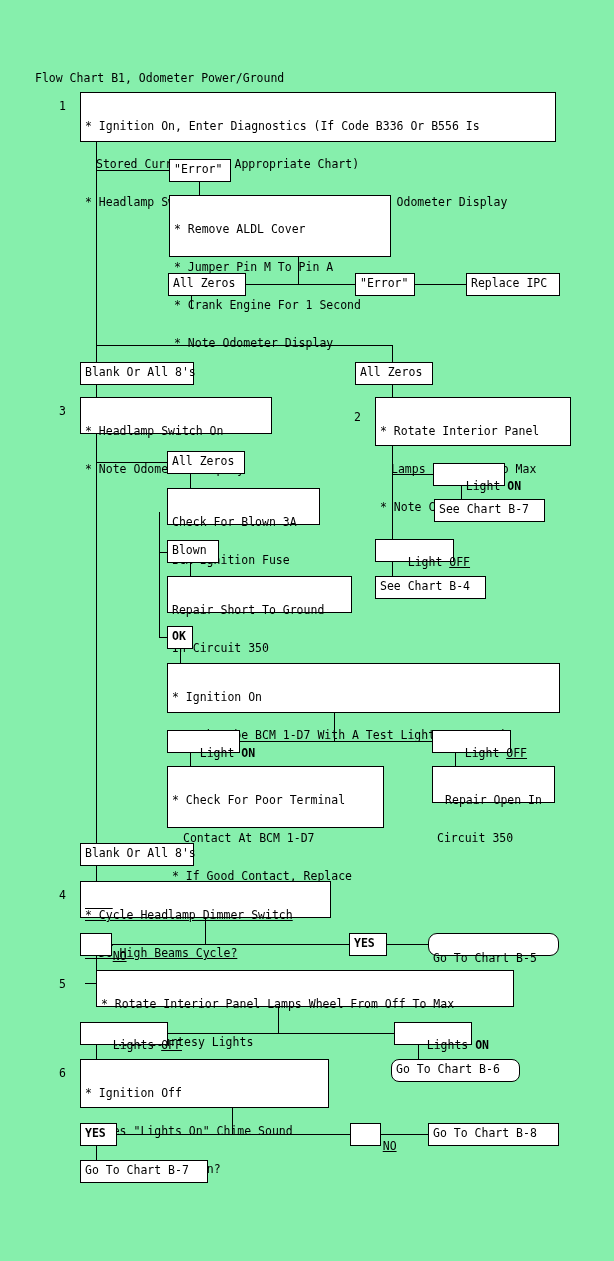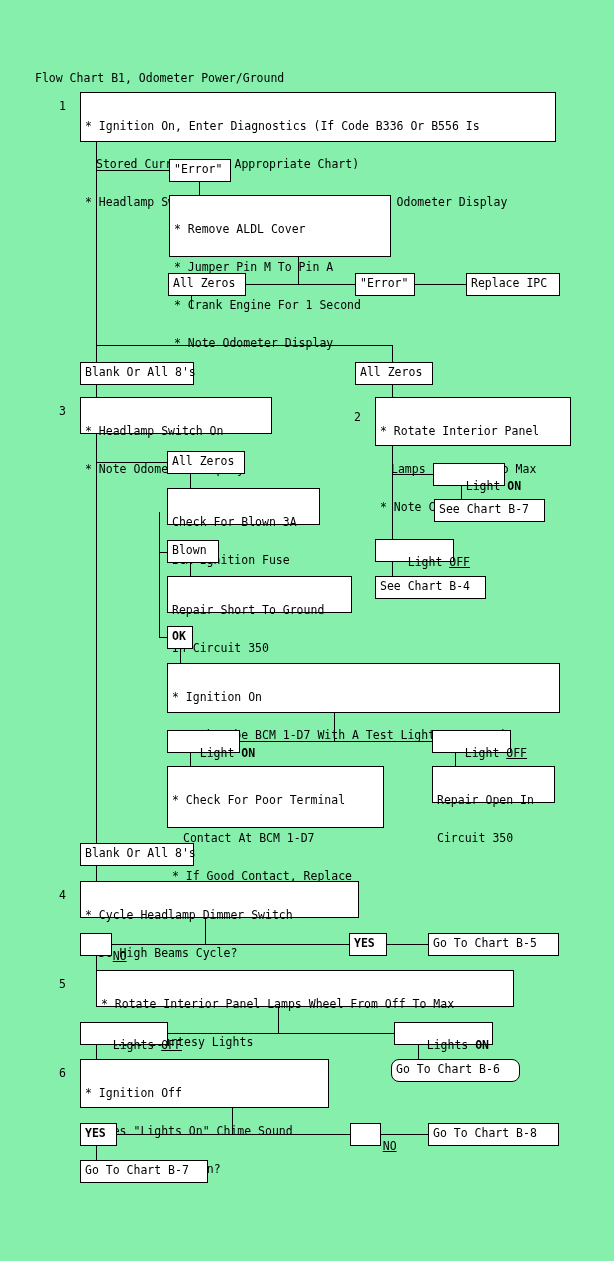--- a/index.html
+++ b/index.html
@@ -181,58 +181,58 @@
   <div class="line vline" style="left:190px; top:753px; height:13px;"></div>
   <div class="box" style="left:167px; top:766px; width:217px; height:62px;">
     <span class="li">* Check For Poor Terminal</span>
     <span class="li cont">Contact At BCM 1-D7</span>
     <span class="li">* If Good Contact, Replace</span>
     <span class="li cont">BCM</span>
   </div>
 
   <div class="line vline" style="left:455px; top:753px; height:13px;"></div>
   <div class="box" style="left:432px; top:766px; width:123px; height:37px;">
-    <span style="display:block;">Repair Open In</span>
+    <span style="display:block;text-align:center;">Repair Open In</span>
     <span style="display:block;">Circuit 350</span>
   </div>
 
   <div class="box" style="left:80px; top:843px; width:114px; height:23px; padding-top:3px;">Blank Or All 8's</div>
   <div class="line vline" style="left:96px; top:866px; height:15px;"></div>
 
   <div class="step-num" style="left:50px; top:888px;">4</div>
-  <div class="box" style="left:80px; top:881px; width:279px; height:37px;">
+  <div class="box" style="left:80px; top:881px; width:251px; height:37px;text-decoration:underline;">
     <span class="li">* Cycle Headlamp Dimmer Switch</span>
     <span class="li">* Do High Beams Cycle?</span>
   </div>
 
   <div class="line vline" style="left:205px; top:918px; height:26px;"></div>
   <div class="line hline" style="left:112px; top:944px; width:238px;"></div>
 
   <div class="box" style="left:80px; top:933px; width:32px; height:23px; padding-top:3px;">
     <u>NO</u>
   </div>
   <div class="box" style="left:349px; top:933px; width:38px; height:23px; padding-top:3px; font-weight:bold;">YES</div>
   <div class="line hline" style="left:387px; top:944px; width:42px;"></div>
-  <div class="box" style="left:428px; top:933px; width:131px; height:23px; padding-top:3px;">Go To Chart B-5</div>
+  <div class="box" style="left:428px; top:933px; width:131px; height:23px; padding-top:18px;border-radius:9px;">Go To Chart B-5</div>
 
   <div class="line vline" style="left:96px; top:956px; height:14px;"></div>
 
   <div class="step-num" style="left:50px; top:977px;">5</div>
   <div class="box" style="left:96px; top:970px; width:418px; height:37px;">
     <span class="li">* Rotate Interior Panel Lamps Wheel From Off To Max</span>
     <span class="li">* Note Courtesy Lights</span>
   </div>
 
   <div class="line vline" style="left:278px; top:1007px; height:26px;"></div>
   <div class="line hline" style="left:167px; top:1033px; width:229px;"></div>
 
   <div class="box" style="left:80px; top:1022px; width:88px; height:23px; padding-top:3px;">
     <span>Lights </span><u>OFF</u>
   </div>
-  <div class="box" style="left:394px; top:1022px; width:99px; height:23px; padding-top:3px;">
+  <div class="box" style="left:394px; top:1022px; width:78px; height:23px; padding-top:3px;">
     <span>Lights </span><b>ON</b>
   </div>
 
   <div class="line vline" style="left:418px; top:1045px; height:14px;"></div>
   <div class="box" style="left:391px; top:1059px; width:129px; height:23px; padding-top:3px;border-radius:8px;">Go To Chart B-6</div>
 
   <div class="line vline" style="left:96px; top:1045px; height:14px;"></div>
 
   <div class="step-num" style="left:50px; top:1066px;">6</div>
   <div class="box" style="left:80px; top:1059px; width:249px; height:49px;">

